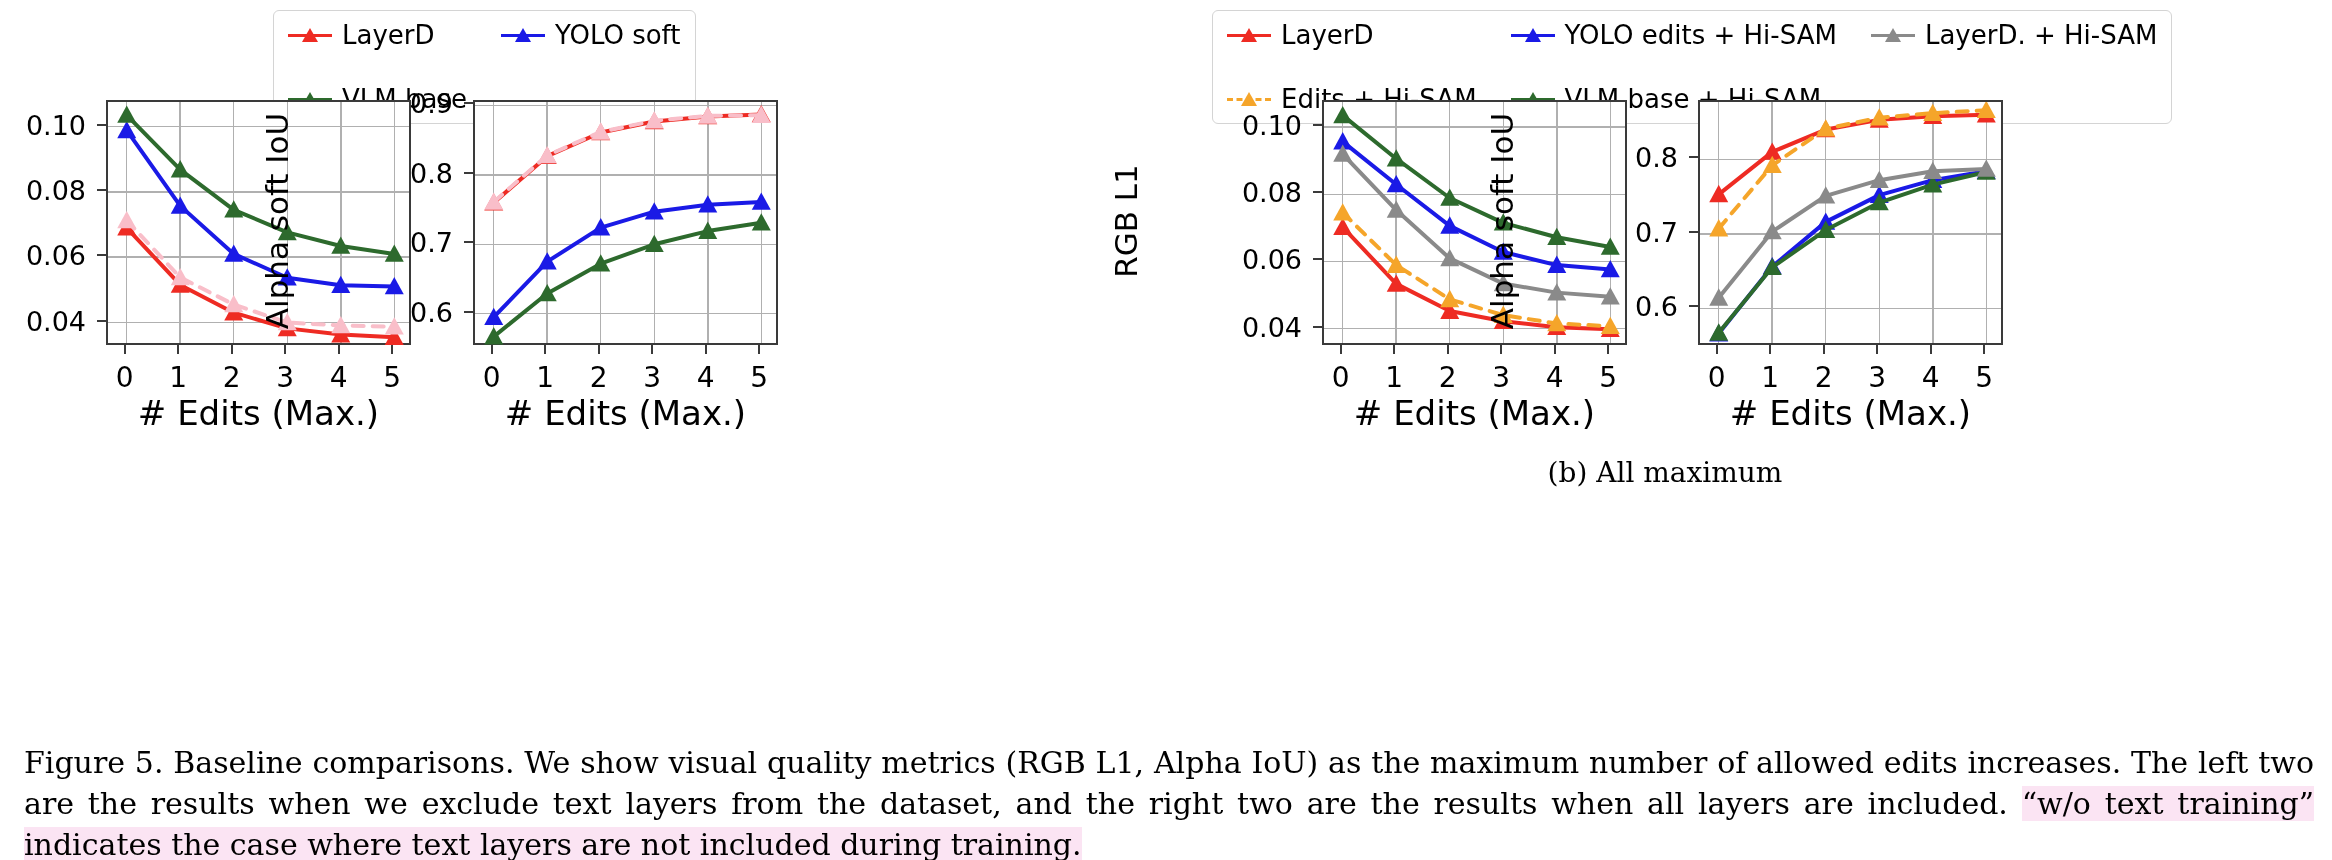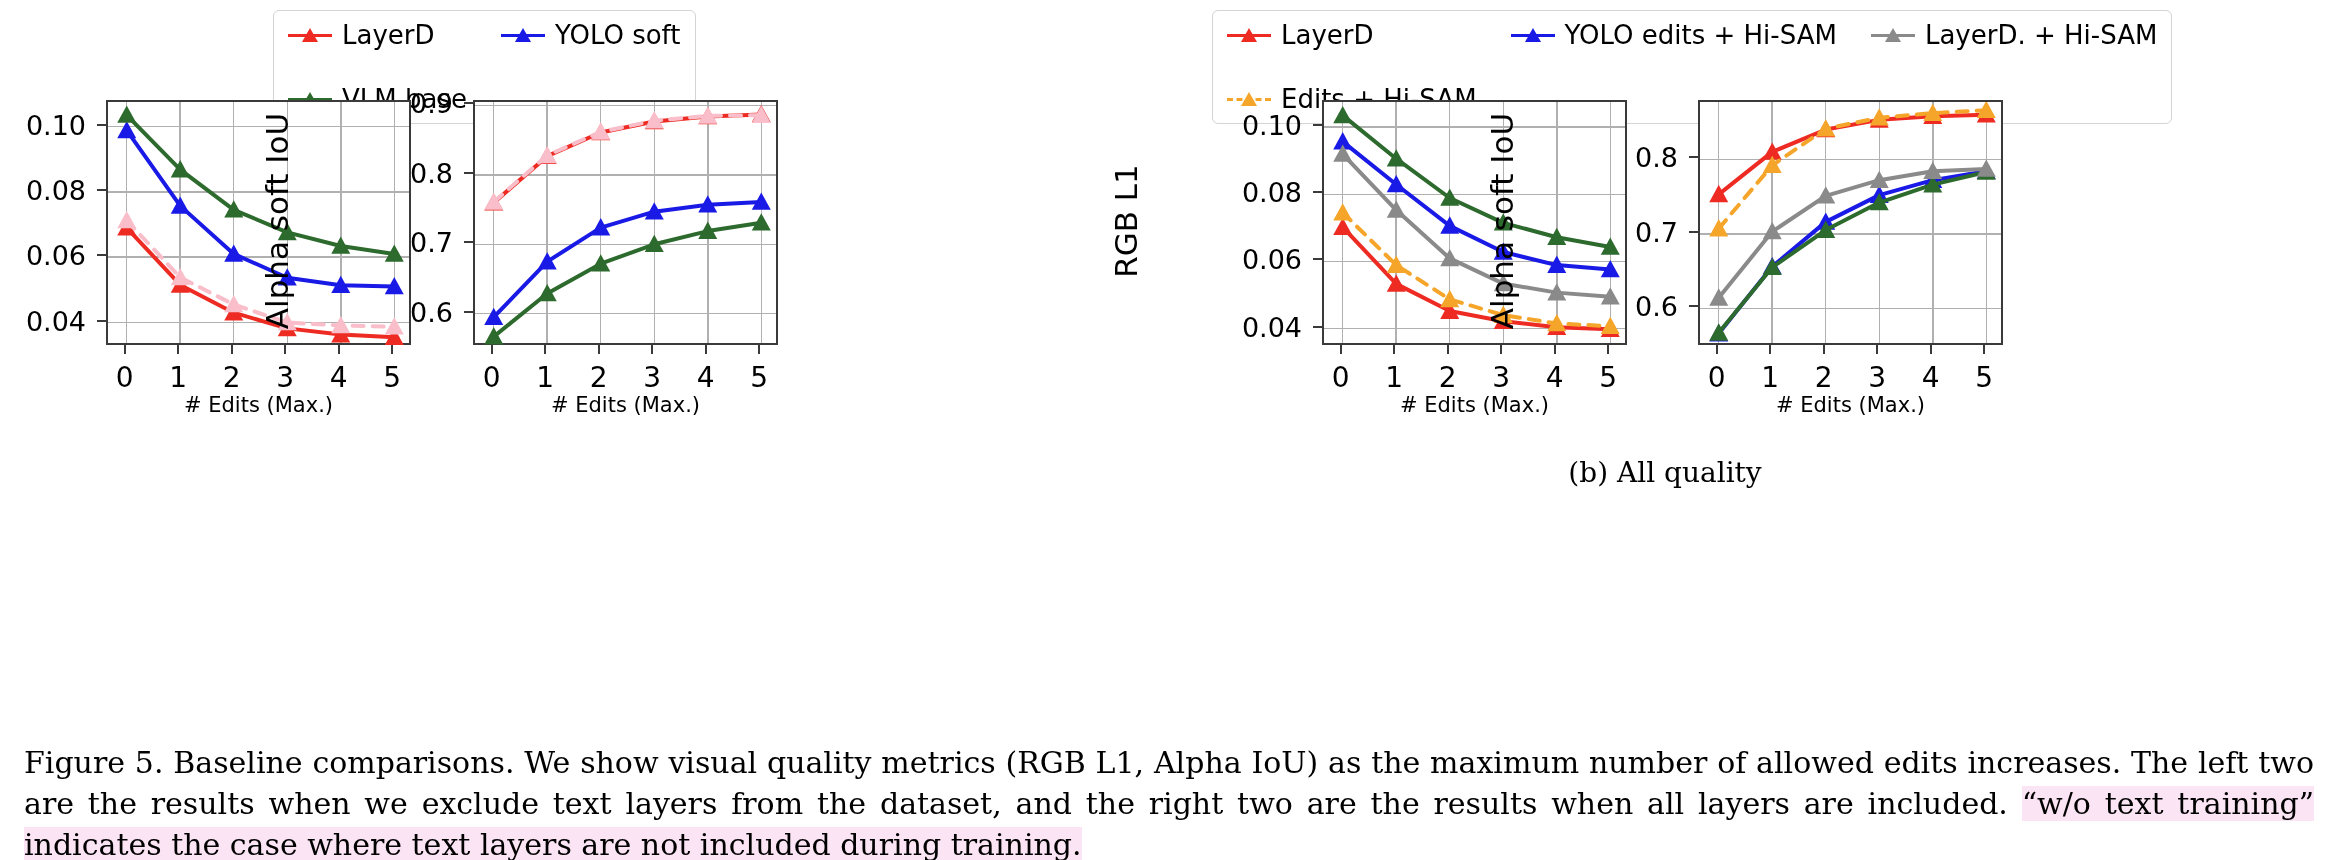--- a/index.html
+++ b/index.html
@@ -26,21 +26,21 @@
   .grid-line.v{width:1.5px;top:0;bottom:0;}
   .ytick-label{position:absolute;font-size:27px;text-align:right;transform:translateY(-50%);
                white-space:nowrap;font-family:"DejaVu Sans",sans-serif;}
   .xtick-label{position:absolute;font-size:28px;text-align:center;transform:translateX(-50%);
                white-space:nowrap;font-family:"DejaVu Sans",sans-serif;}
   .tickmark{position:absolute;background:#3a3a3a;}
   .tickmark.y{width:9px;height:2px;}
   .tickmark.x{height:9px;width:2px;}
   .ylabel{position:absolute;font-size:31px;white-space:nowrap;transform-origin:center center;
           transform:rotate(-90deg);font-family:"DejaVu Sans",sans-serif;}
-  .xlabel{position:absolute;font-size:21px;text-align:center;white-space:nowrap;
+  .xlabel{position:absolute;font-size:34px;text-align:center;white-space:nowrap;
           font-family:"DejaVu Sans",sans-serif;}
   .subcap{position:absolute;font-size:28px;text-align:center;white-space:nowrap;
           font-family:"DejaVu Serif",serif;}
 
   
   .caption{position:absolute;left:24px;top:742px;width:2290px;font-family:"DejaVu Serif",serif;
            font-size:30px;line-height:41px;text-align:justify;color:#000;}
   .hl{background:#fbe4f3;}
   svg{display:block;}
 </style>
@@ -97,20 +97,27 @@
             <span class="lmtri"></span>
           </span>
           <span class="leg-label">LayerD. + Hi-SAM</span>
         </div>
         <div class="leg-item">
           <span class="leg-mark" style="color: rgb(245, 165, 42);">
             <span class="lmline dash"></span>
             <span class="lmtri"></span>
           </span>
           <span class="leg-label">Edits + Hi-SAM</span>
+        </div>
+        <div class="leg-item">
+          <span class="leg-mark" style="color: rgb(45, 106, 45);">
+            <span class="lmline" style="background: rgb(45, 106, 45);"></span>
+            <span class="lmtri"></span>
+          </span>
+          <span class="leg-label">VLM base + Hi-SAM</span>
         </div>
         <div class="leg-item" style="visibility: hidden;">
           <span class="leg-mark" style="color: rgb(255, 255, 255);"></span>
           <span class="leg-label"></span>
         </div>
       </div>
   </div>
 
   <div class="panel">
     <div class="plotbox" id="plot-0" style="left:106px;top:100px;width:305px;height:245px;">
@@ -306,21 +313,21 @@
           <polygon points="125.75,84.33 116.25,101.62 135.25,101.62" fill="#8a8a8a"></polygon>
           <polygon points="179.25,68.69 169.75,85.98 188.75,85.98" fill="#8a8a8a"></polygon>
           <polygon points="232.76,59.76 223.26,77.05 242.26,77.05" fill="#8a8a8a"></polygon>
           <polygon points="286.27,57.52 276.77,74.81 295.77,74.81" fill="#8a8a8a"></polygon>
         </svg>
       </div>
     <div class="ylabel" id="ylab-3" style="width: 335px; text-align: center; left: 1669.5px; top: 202.5px; margin-left: -167.5px; transform: translate(-50%, 0px) rotate(-90deg);">Alpha soft IoU</div>
     <div class="xlabel" id="xlab-3" style="left:1698px;top:393px;width:305px;"># Edits (Max.)</div>
   </div>
 
-  <div class="subcap" style="left:1400px;top:456px;width:530px;">(b) All quality</div>
+  <div class="subcap" style="left:1400px;top:456px;width:530px;">(b) All maximum</div>
 
   <div class="caption">
     <span>Figure 5. Baseline comparisons. We show visual quality metrics (RGB L1, Alpha IoU) as the maximum number of allowed edits increases. The left two are the results when we exclude text layers from the dataset, and the right two are the results when all layers are included. </span><span class="hl">“w/o text training” indicates the case where text layers are not included during training.</span>
   </div>
 
 <div class="tickmark y" style="left: 97px; top: 319.5px;"></div>
     <div class="ytick-label" style="left: -44px; width: 130px; top: 320.5px;">0.04</div>
     <div class="tickmark y" style="left: 97px; top: 254.167px;"></div>
     <div class="ytick-label" style="left: -44px; width: 130px; top: 255.167px;">0.06</div>
     <div class="tickmark y" style="left: 97px; top: 188.833px;"></div>

